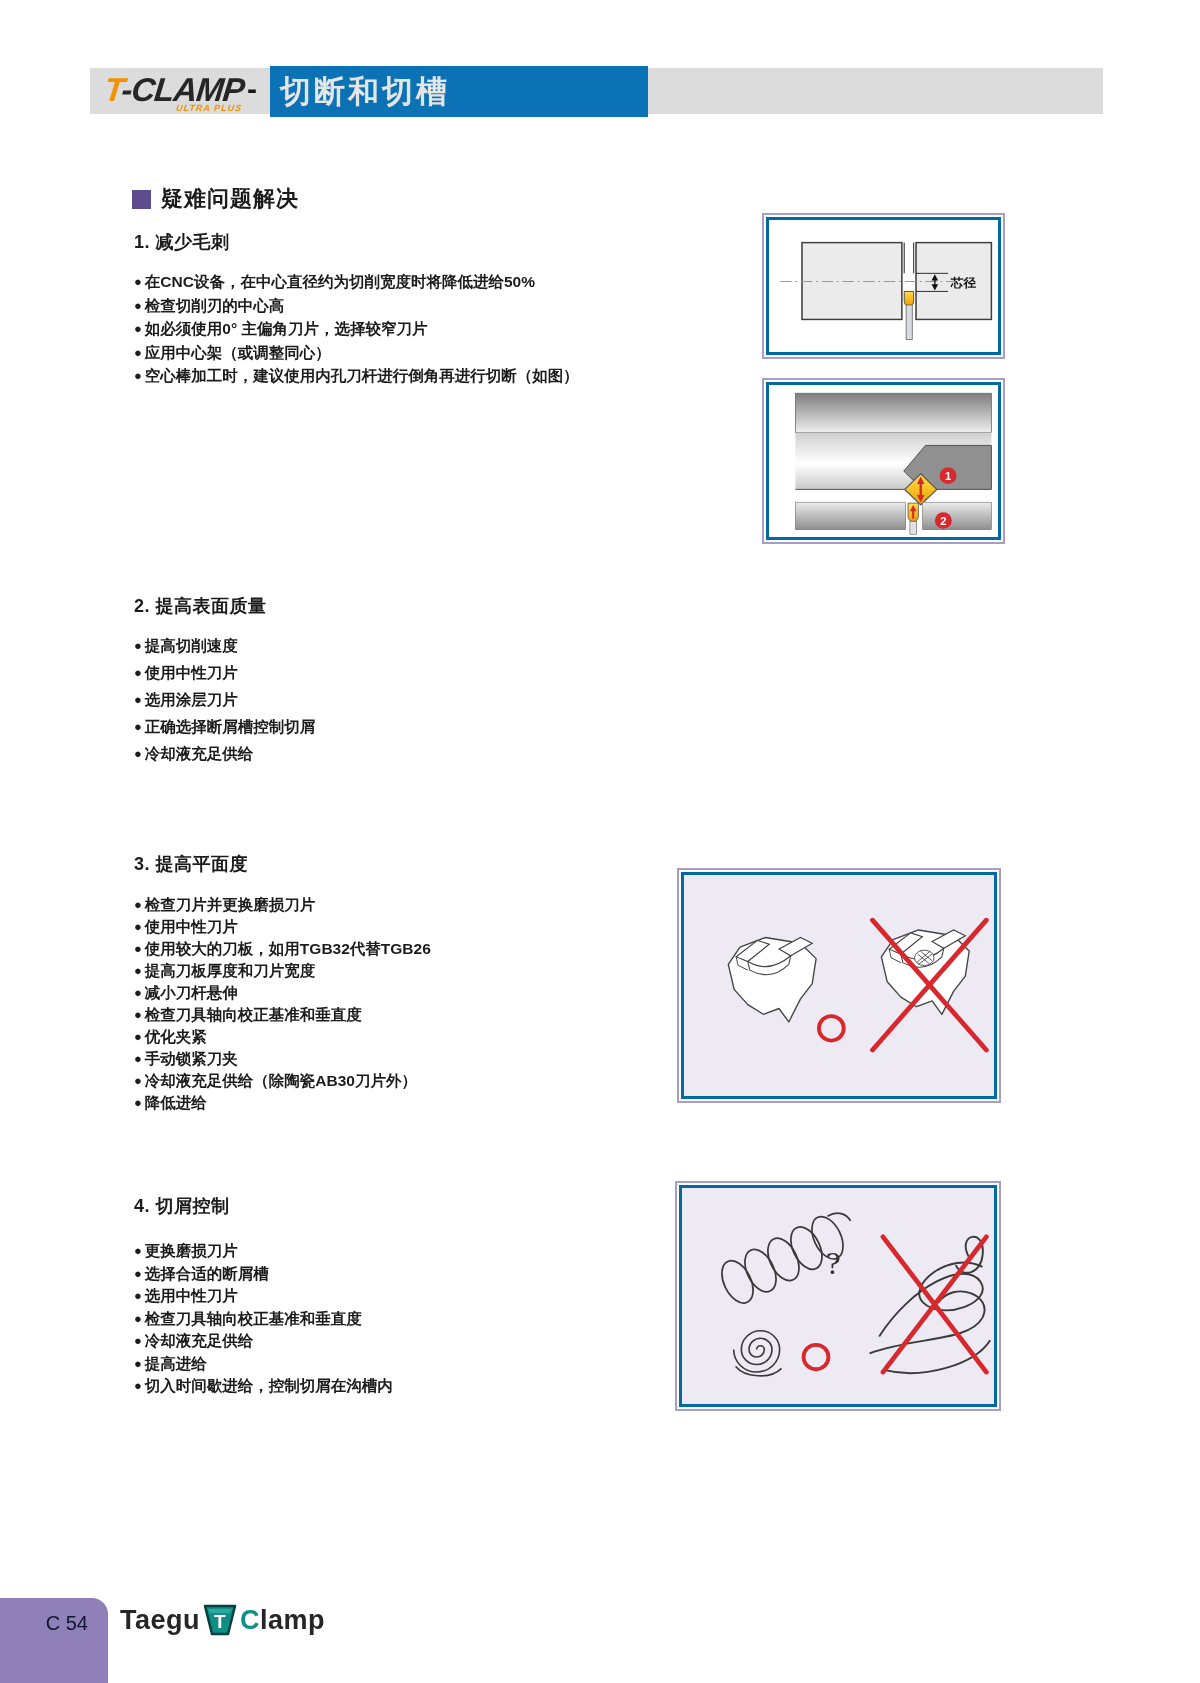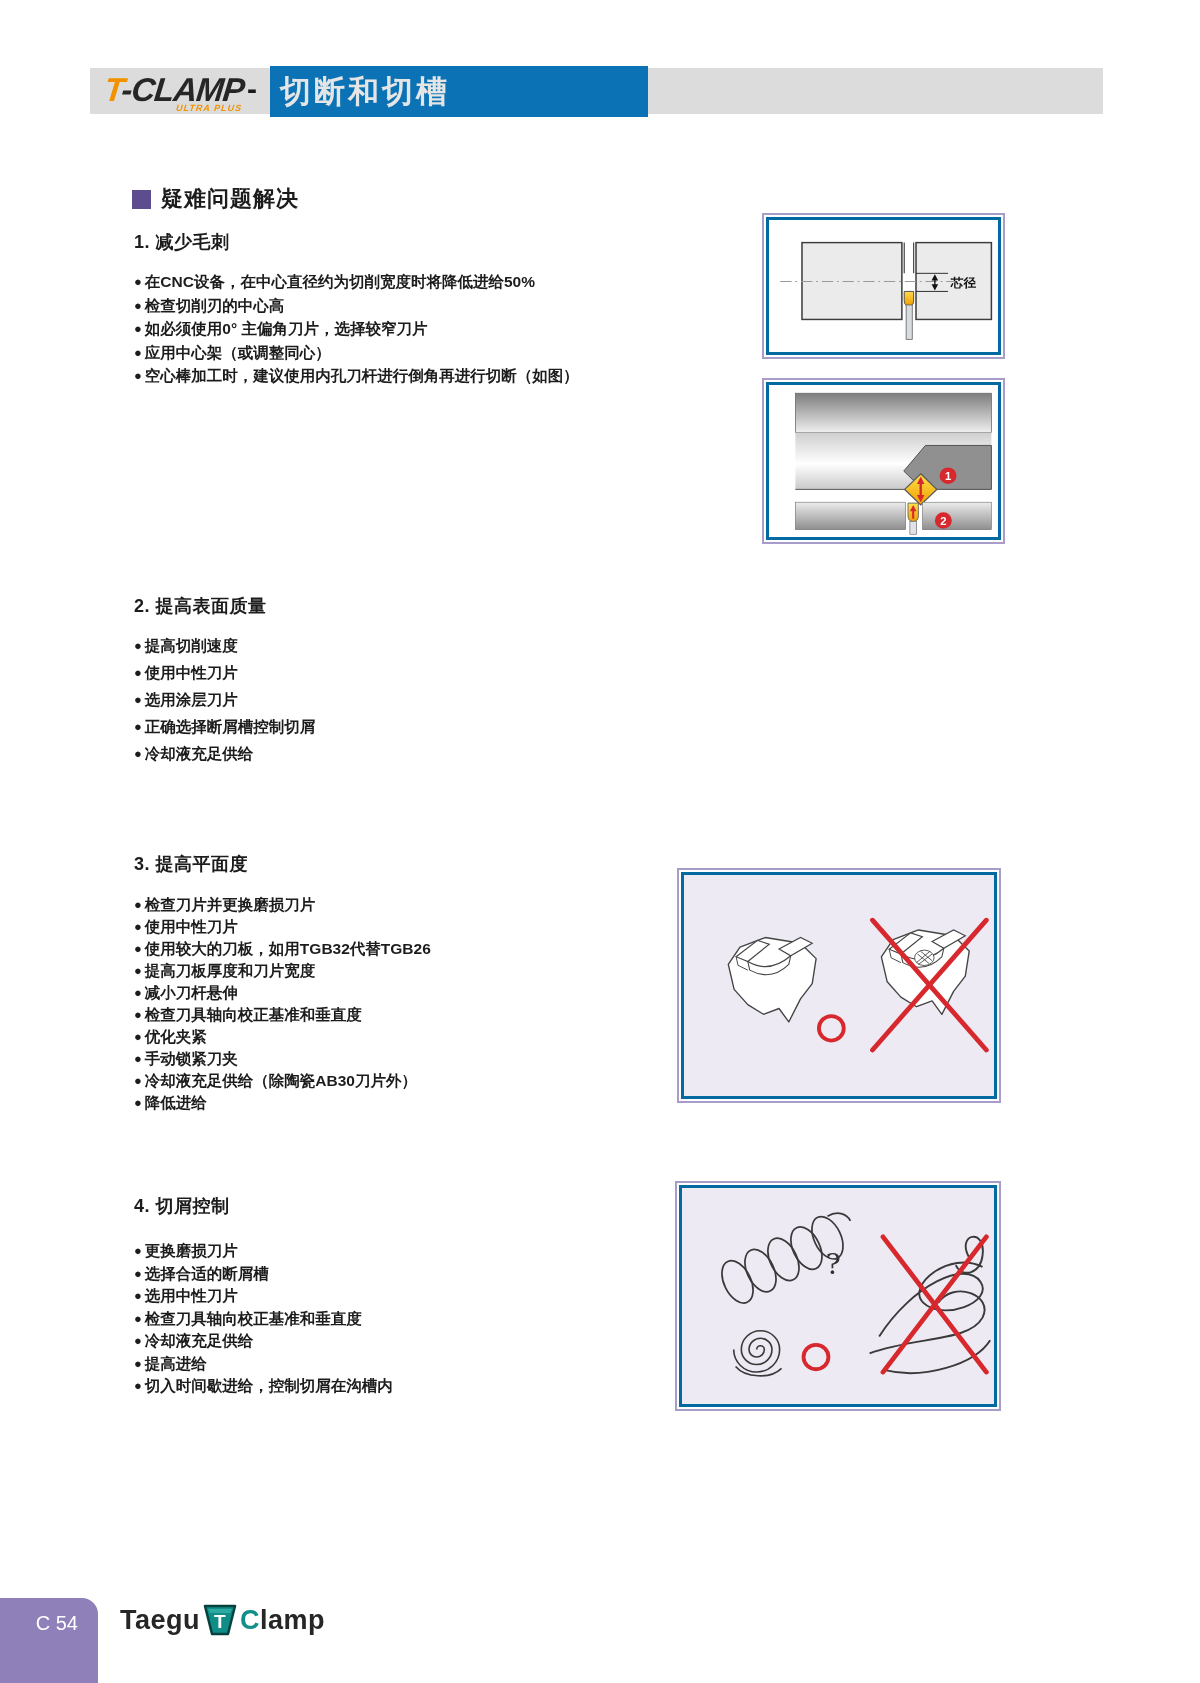--- a/index.html
+++ b/index.html
@@ -36,22 +36,22 @@
   .fig{border:2px solid #a89cc8;background:#fff;padding:2px;box-sizing:border-box;}
   .fig-inner{border:3px solid #0369a1;width:100%;height:100%;box-sizing:border-box;background:#fff;overflow:hidden;}
   .lav .fig-inner{background:#edeaf3;}
   .fig svg{display:block;width:100%;height:100%;}
   .fig1{left:762px;top:213px;width:243px;height:146px;}
   .fig2{left:762px;top:378px;width:243px;height:166px;}
   .fig3{left:677px;top:868px;width:324px;height:235px;}
   .fig4{left:675px;top:1181px;width:326px;height:230px;}
 
   
-  .page-tab{left:0;top:1598px;width:98px;height:85px;background:#8f80b9;border-radius:0 16px 0 0;
-            color:#ffffff;font-size:20px;display:flex;justify-content:flex-end;
+  .page-tab{left:0;top:1598px;width:108px;height:85px;background:#8f80b9;border-radius:0 16px 0 0;
+            color:#0f172a;font-size:20px;display:flex;justify-content:flex-end;
             padding:14px 20px 0 0;box-sizing:border-box;}
   .brandrow{left:120px;top:1600px;display:flex;align-items:center;font-weight:800;font-size:27px;
             color:#262626;letter-spacing:0.5px;}
   .brand-teal{color:#11908a;}
   .brand-shield{margin:0 2px;}
 </style>
 </head>
 <body>
 
 <div class="page">

